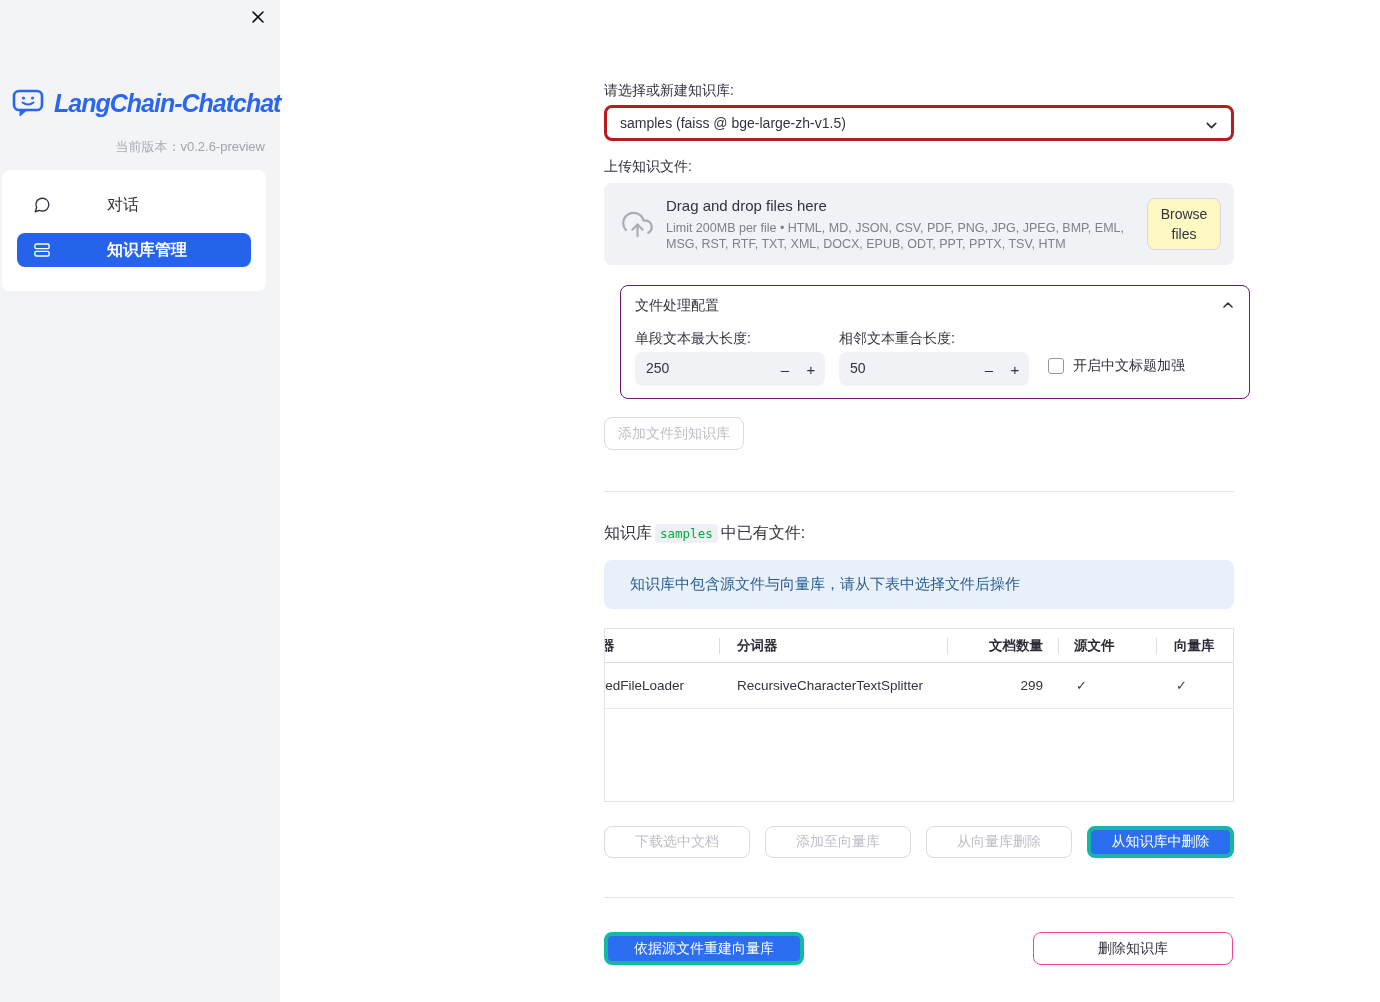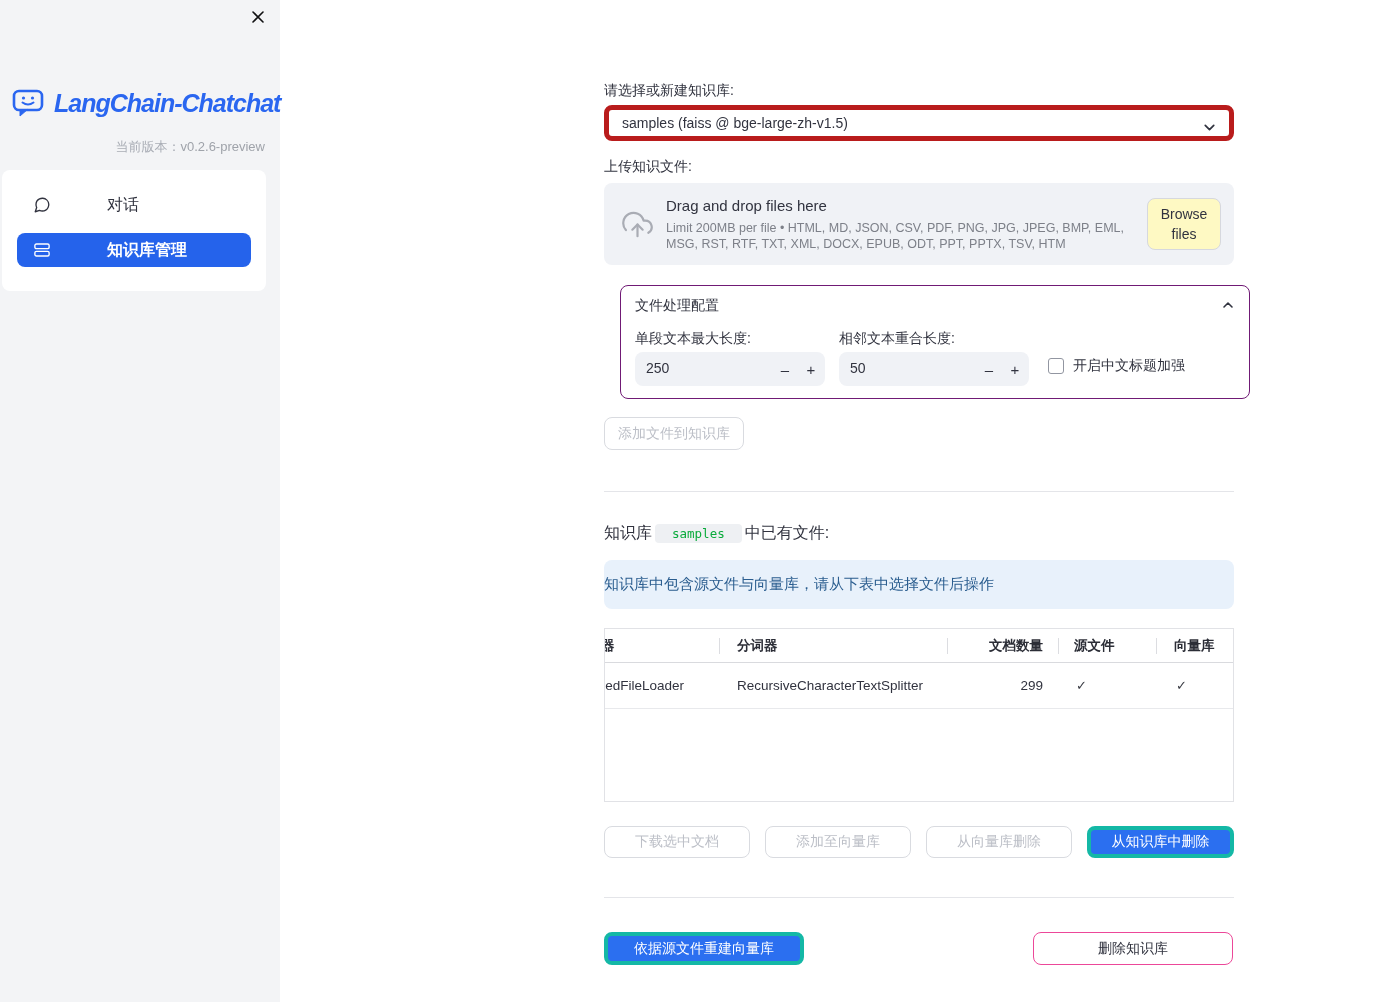--- a/index.html
+++ b/index.html
@@ -20,21 +20,21 @@
   .menu-item .mi-icon { margin-left:16px; width:18px; height:18px; display:flex; align-items:center; }
   .menu-item .mi-label { margin-left:13px; font-size:16px; }
   .menu-item.plain { top:18px; color:#31333f; }
   .menu-item.selected { top:63px; background:#2563eb; color:#ffffff; font-weight:700; }
 
   
   .main-col { position:absolute; left:604px; top:0; width:630px; height:1002px; }
   .field-label { position:absolute; left:0; font-size:14px; color:#31333f; }
 
   .selectbox { position:absolute; left:0; top:105px; width:630px; height:36px; background:#fff;
-    border:5px solid #b91c1c; border-radius:8px; display:flex; align-items:center; cursor:pointer; }
+    border:3px solid #b91c1c; border-radius:8px; display:flex; align-items:center; cursor:pointer; }
   .selectbox .sel-text { margin-left:13px; font-size:14px; color:#31333f; }
   .selectbox .sel-chevron { position:absolute; right:11px; top:9px; }
 
   .dropzone { position:absolute; left:0; top:183px; width:630px; height:82px; background:#f0f2f6; border-radius:8px; }
   .dz-cloud { position:absolute; left:18px; top:26px; }
   .dz-title { position:absolute; left:62px; top:14px; font-size:15px; color:#31333f; }
   .dz-limit { position:absolute; left:62px; top:37px; width:482px; font-size:12.5px; line-height:16px; color:#7d8089; }
   .browse-btn { position:absolute; right:13px; top:15px; width:74px; height:52px; background:#fef9c3;
     border:1px solid #d6d8de; border-radius:8px; font-size:14px; color:#31333f; line-height:20px; cursor:pointer;
     font-family:inherit; }
@@ -57,25 +57,25 @@
   .btn-disabled { background:#fff; border:1px solid #d9dbe0; color:#bcbfc7; cursor:not-allowed; }
   .btn-secondary { background:#fff; border:1px solid #ec4899; color:#31333f; }
   .btn-primary { background:#2b6ff0; border:4px solid #14b8a6; color:#fff; }
 
   .add-btn { position:absolute; left:0; top:417px; height:33px; padding:0 13px; }
   .divider { position:absolute; left:0; width:630px; height:1px; background:#e4e5e9; }
   .d1 { top:491px; } .d2 { top:897px; }
 
   .files-heading { position:absolute; left:0; top:523px; font-size:16px; color:#31333f; }
   .code-chip { font-family:"DejaVu Sans Mono","Liberation Mono",monospace; font-size:12.5px; color:#09ab3b;
-    background:#eef0f3; border-radius:4px; padding:2px 17px; margin:0 3px; }
+    background:#eef0f3; border-radius:4px; padding:2px 5px; margin:0 3px; }
 
   .info-box { position:absolute; left:0; top:560px; width:630px; height:49px; background:#e8f1fb; border-radius:8px;
     display:flex; align-items:center; }
-  .info-text { margin-left:0; font-size:15px; color:#2a5d8f; }
+  .info-text { margin-left:26px; font-size:15px; color:#2a5d8f; }
 
   
   .grid { position:absolute; left:0; top:628px; width:630px; height:174px; background:#fff; border:1px solid #e1e2e6; }
   .grid-header { position:absolute; left:0; top:0; width:628px; height:34px; border-bottom:1px solid #d9dade; }
   .grid-row { position:absolute; left:0; top:34px; width:628px; height:46px; border-bottom:1px solid #e8e9ec; }
   .hcell, .rcell { position:absolute; top:0; height:100%; display:flex; align-items:center; overflow:hidden; white-space:nowrap; }
   .hcell { font-weight:700; font-size:13.5px; color:#2b2d36; }
   .rcell { font-size:13.5px; color:#31333f; }
   .vsep { position:absolute; top:9px; width:1px; height:16px; background:#dcdde1; }
   .clip-off-h { margin-left:-58px; }

